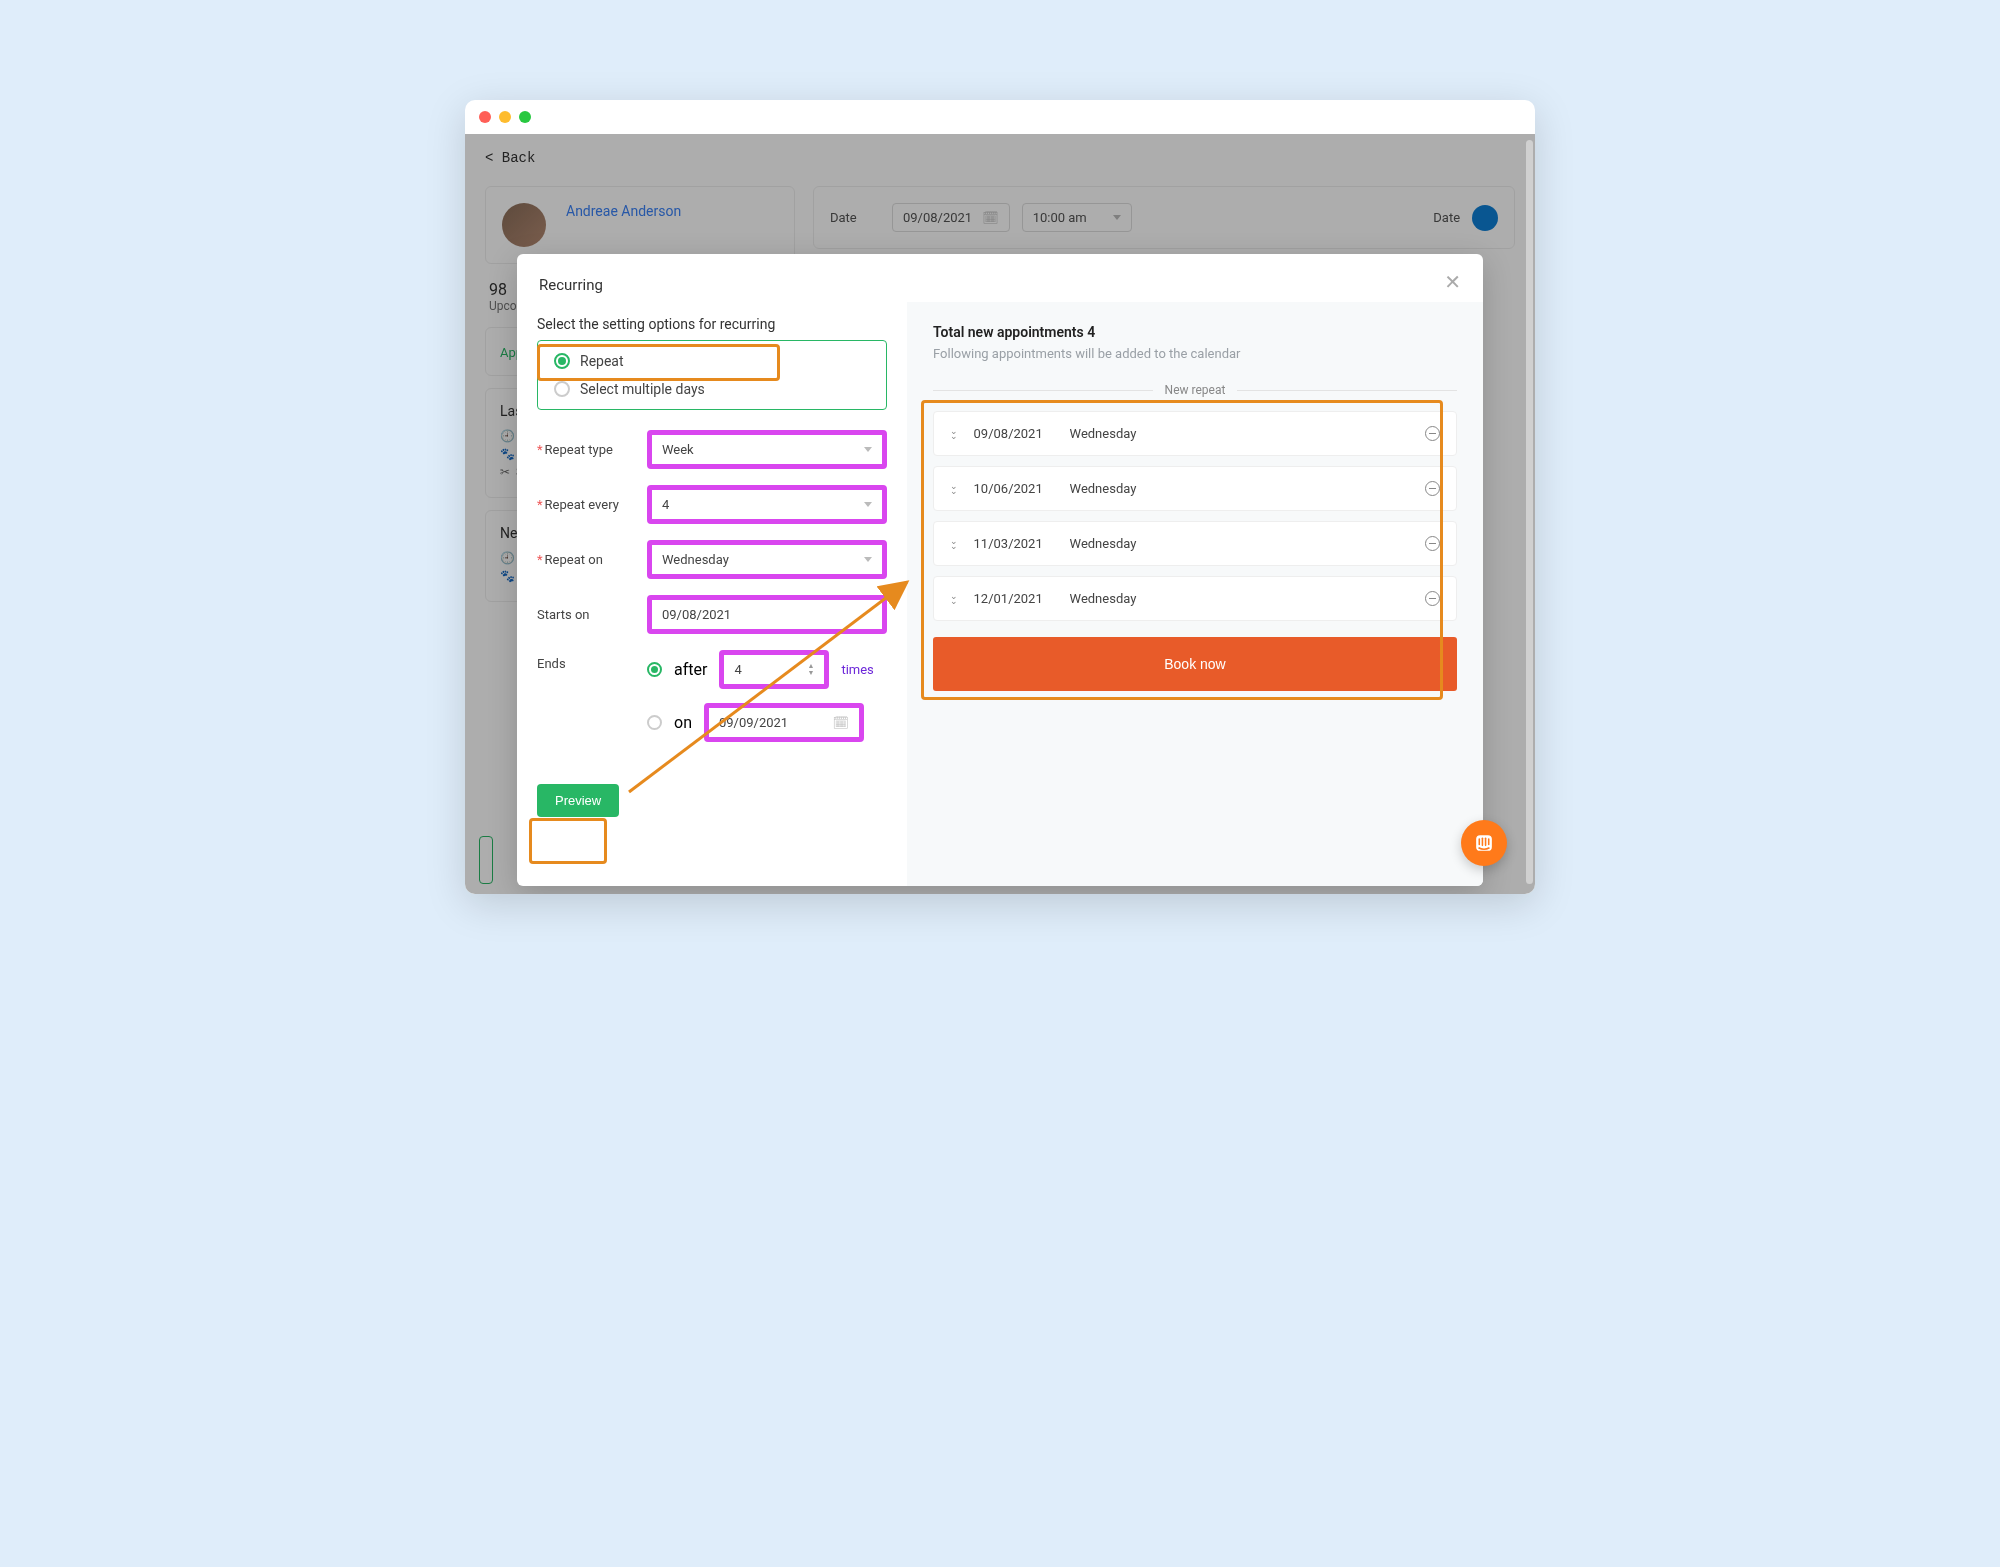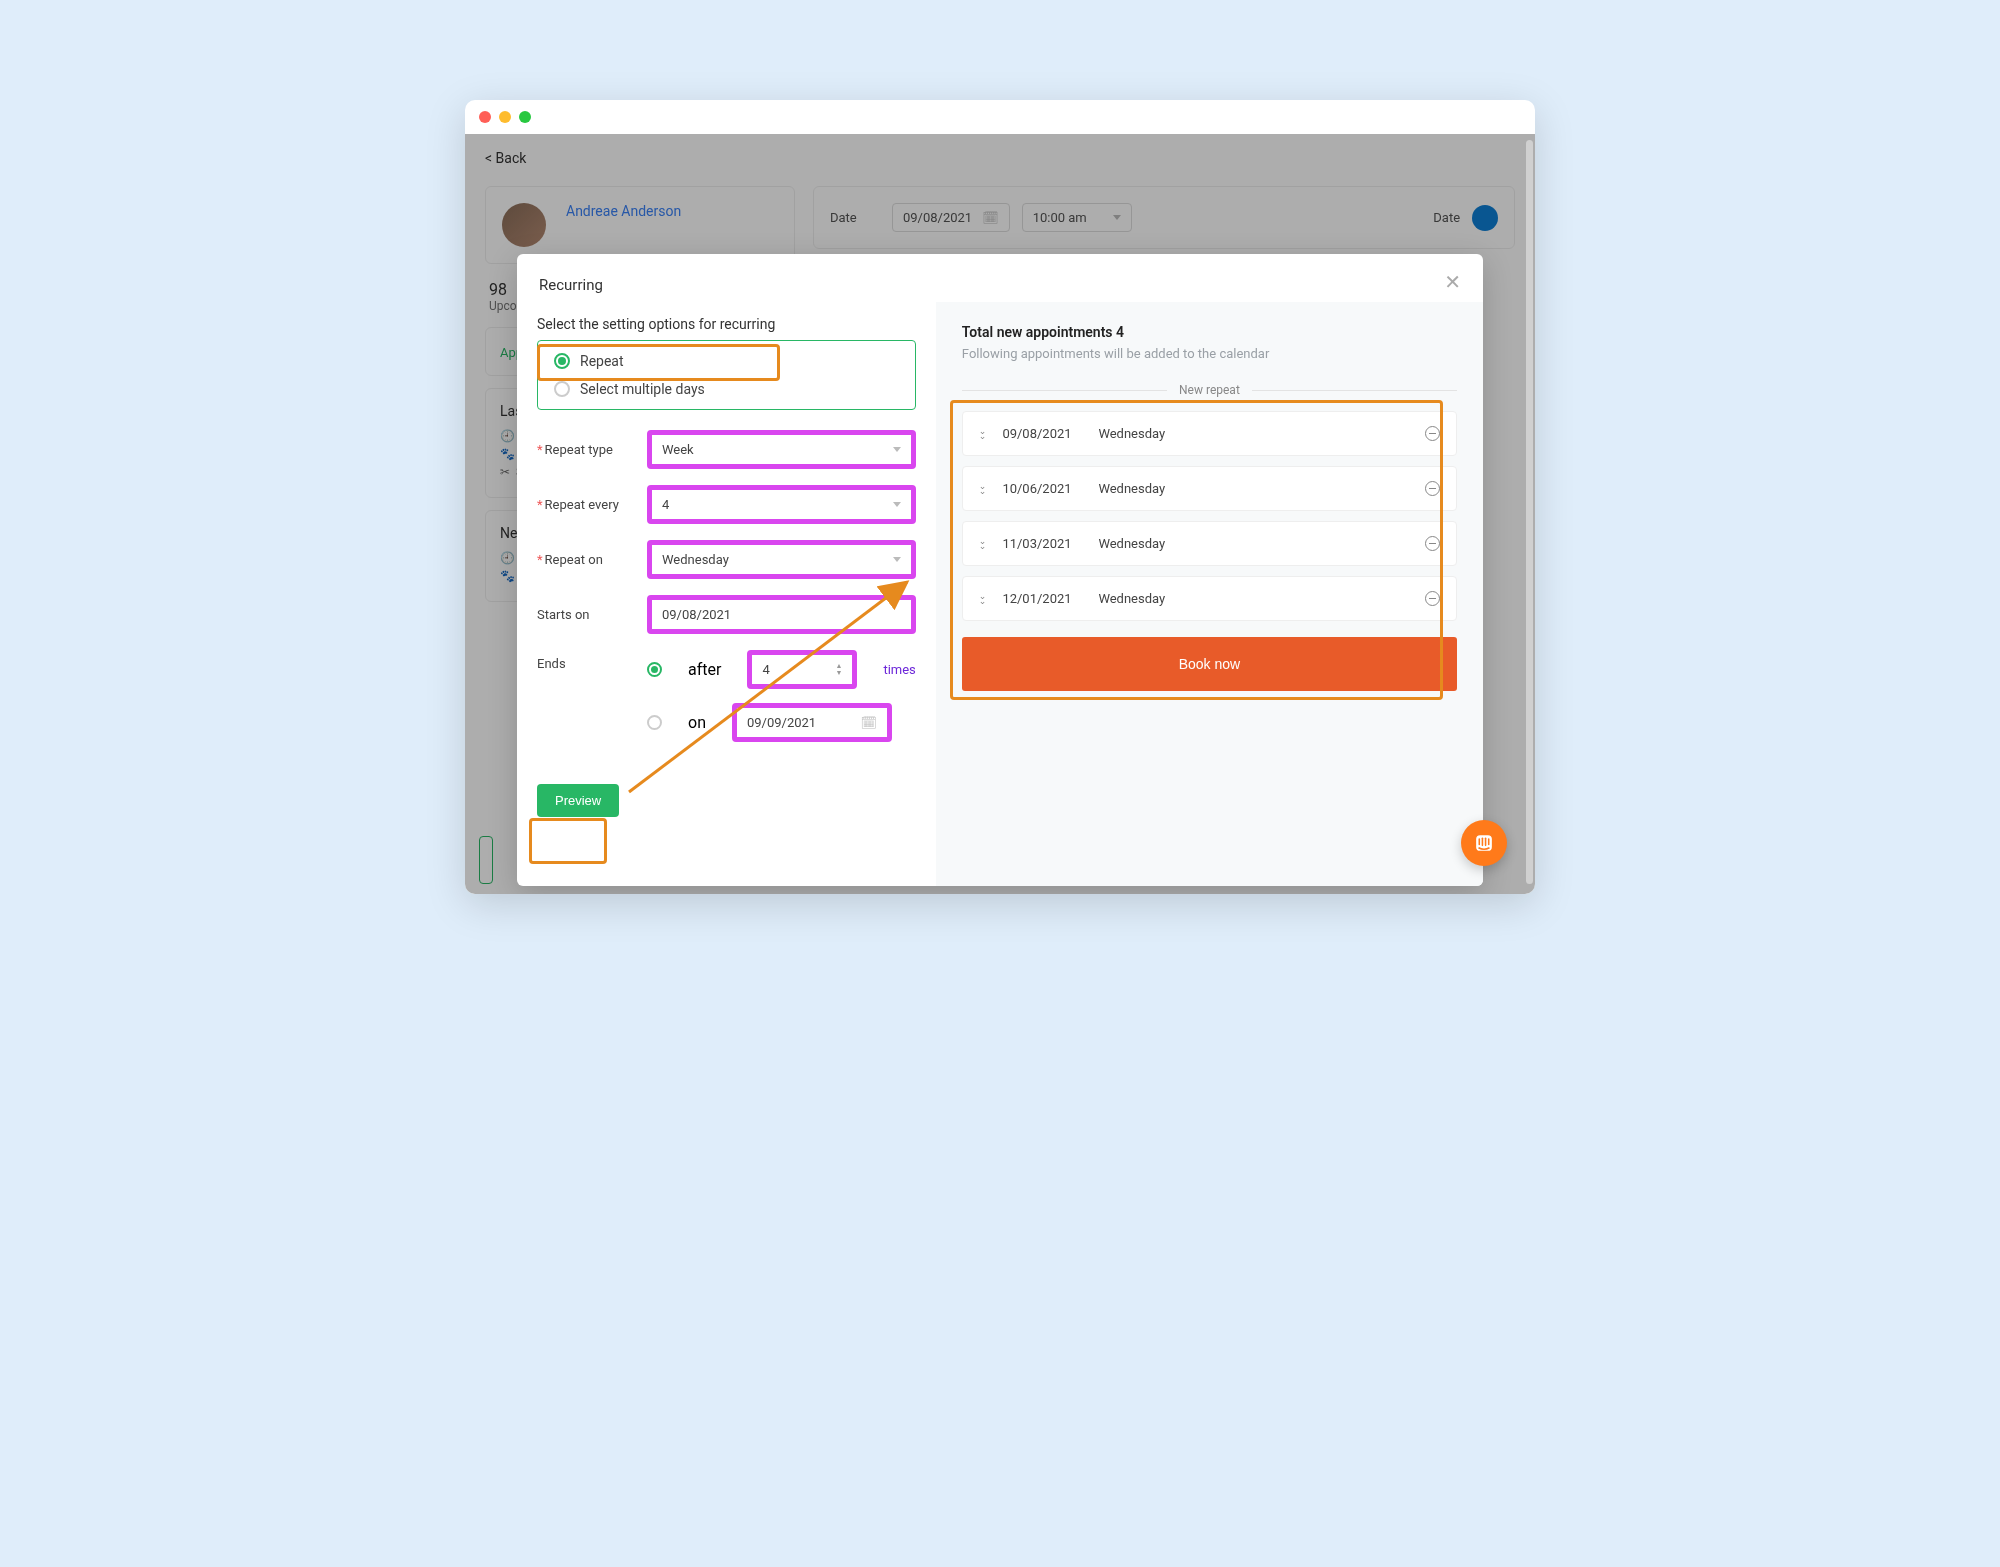--- a/index.html
+++ b/index.html
@@ -43,21 +43,21 @@
         padding: 16px 20px;
         color: #333;
         overflow: hidden;
     }
     .bg-page::after {
         content:"";
         position:absolute;
         inset:0;
         background: rgba(0,0,0,0.32);
     }
-    .bg-back { font-size: 14px; color: #333; margin-bottom: 20px; }
+    .bg-back { font-size: 14px; color: #333; margin-bottom: 20px; font-family: Liberation Mono, monospace; }
     .bg-card {
         background: #fff;
         border: 1px solid #eee;
         border-radius: 6px;
         padding: 16px;
         margin-bottom: 16px;
         display: flex;
         gap: 20px;
         align-items: flex-start;
     }
@@ -142,21 +142,21 @@
     .select, .textinput, .number-input, .dateinput {
         flex:1; border:5px solid #d946ef; border-radius:4px;
         padding: 7px 10px; font-size:13px; color:#444; background:#fff;
         display:flex; align-items:center; justify-content:space-between;
         min-height: 32px;
     }
     .chev-down {
         width:0; height:0; border-left:4px solid transparent; border-right:4px solid transparent;
         border-top:5px solid #bbb;
     }
-    .ends-row { display:flex; align-items:center; gap:26px; margin-bottom:14px; }
+    .ends-row { display:flex; align-items:center; gap:12px; margin-bottom:14px; }
     .radio-small {
         width:15px; height:15px; border-radius:50%; border:2px solid #ccc;
         display:inline-flex; align-items:center; justify-content:center; flex-shrink:0;
     }
     .radio-small.checked { border-color:#28b765; }
     .radio-small.checked::after { content:""; width:7px; height:7px; background:#28b765; border-radius:50%; }
     .number-input { width:100px; flex:0 0 110px; position:relative; }
     .stepper {
         display:flex; flex-direction:column; gap:1px;
     }

